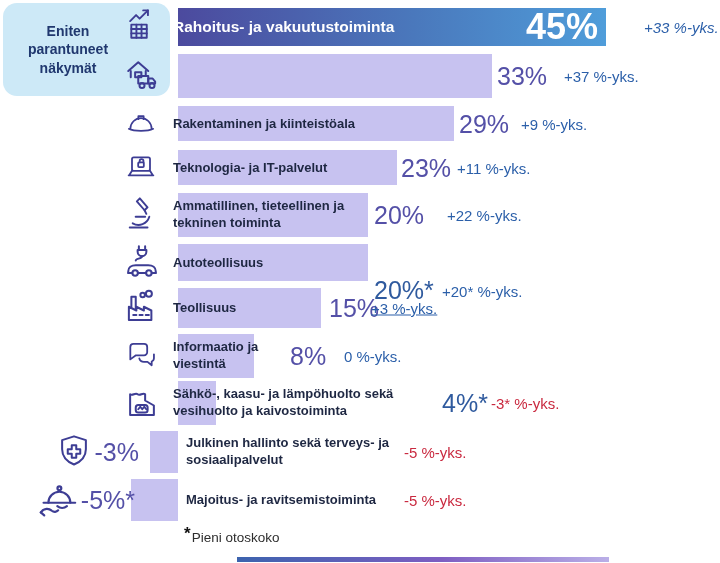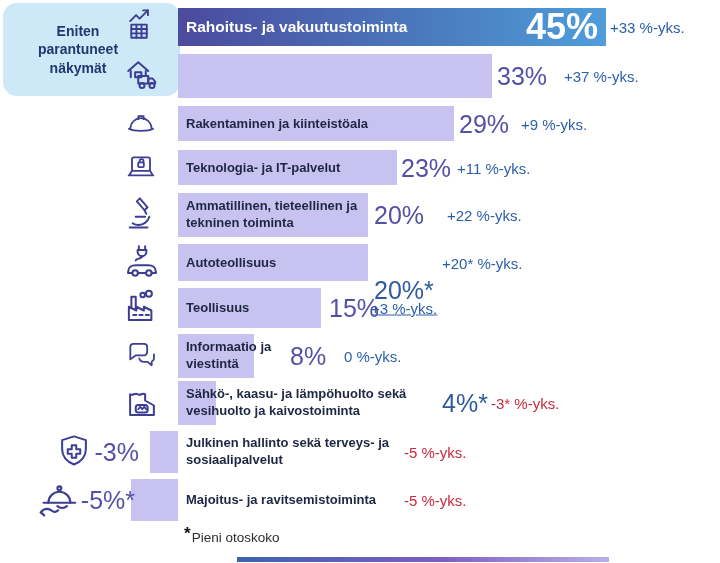--- a/index.html
+++ b/index.html
@@ -1,41 +1,41 @@
 <!DOCTYPE html>
 <html><head>
 <meta charset="utf-8">
 <style>
   html,body{margin:0;padding:0;background:#fff;}
   .canvas{position:relative;width:720px;height:563px;background:#fff;overflow:hidden;
           font-family:"Liberation Sans","DejaVu Sans",sans-serif;}
   .badge{position:absolute;left:3px;top:3px;width:167px;height:93px;background:#cde9f7;
-         border-radius:14px;display:flex;align-items:center;padding-left:10px;}
+         border-radius:14px;display:flex;align-items:center;}
   .badge-text{width:120px;margin-left:5px;text-align:center;color:#20386f;font-weight:bold;
               font-size:14px;line-height:1.32;}
   .row{position:absolute;left:0;width:720px;}
   .icon{position:absolute;left:122px;top:50%;transform:translateY(-50%);color:#3d3d94;}
   .icon svg{display:block;}
   .bar{position:absolute;top:0;height:100%;background:#c7c2f0;}
   .bar.grad{background:linear-gradient(90deg,#4c4a9e 0%,#4a78bc 55%,#4f9dda 100%);}
-  .label{position:absolute;left:186px;top:50%;transform:translateY(-50%);
+  .label{position:absolute;left:173px;top:50%;transform:translateY(-50%);
          font-weight:bold;font-size:13px;color:#1e2742;line-height:1.28;}
   .value{position:absolute;top:50%;transform:translateY(-50%);font-size:25px;color:#5450a7;white-space:nowrap;}
   .value.vblue{color:#2f5a9e;}
   .change{position:absolute;top:50%;transform:translateY(-50%);font-size:15px;color:#2b5fa9;white-space:nowrap;}
   .change.neg{color:#c9293f;}
 
   .r0{top:8px;height:38px;}  .r0 .label{color:#fff;font-size:15.5px;white-space:nowrap;}
   .r0 .value{right:122px;font-size:36px;font-weight:bold;color:#fff;}
-  .r0 .change{left:610px;}
+  .r0 .change{left:644px;font-style:italic;}
   .r1{top:54px;height:44px;}  .r1 .label{width:296px;} .r1 .value{left:497px;} .r1 .change{left:564px;}
   .r2{top:106px;height:35px;} .r2 .value{left:459px;} .r2 .change{left:521px;}
   .r3{top:150px;height:35px;} .r3 .value{left:401px;} .r3 .change{left:457px;}
   .r4{top:193px;height:44px;} .r4 .label{width:192px;} .r4 .value{left:374px;} .r4 .change{left:447px;}
-  .r5{top:244px;height:37px;} .r5 .value{left:374px;margin-top:27px;} .r5 .change{left:442px;}
+  .r5{top:244px;height:37px;} .r5 .value{left:374px;margin-top:27px;} .r5 .change{left:442px;margin-top:28px;}
   .r6{top:288px;height:40px;} .r6 .value{left:329px;} .r6 .change{left:371px;text-decoration:underline;}
   .r7{top:334px;height:44px;} .r7 .label{width:130px;} .r7 .value{left:290px;} .r7 .change{left:344px;}
   .r8{top:381px;height:44px;} .r8 .label{width:228px;} .r8 .value{left:442px;} .r8 .change{left:491px;}
   .r9{top:431px;height:42px;} .r9 .icon{left:54px;} .r9 .label{left:186px;width:234px;}
   .r9 .value{left:auto;right:581px;} .r9 .change{left:404px;}
   .r10{top:479px;height:42px;} .r10 .icon{left:36px;} .r10 .label{left:186px;white-space:nowrap;}
   .r10 .value{left:auto;right:585px;} .r10 .change{left:404px;}
 
   .footnote{position:absolute;left:184px;top:524px;font-size:13.5px;color:#2e2e2e;}
   .footnote .star{font-weight:bold;font-size:17px;vertical-align:3px;margin-right:1px;color:#111;}

